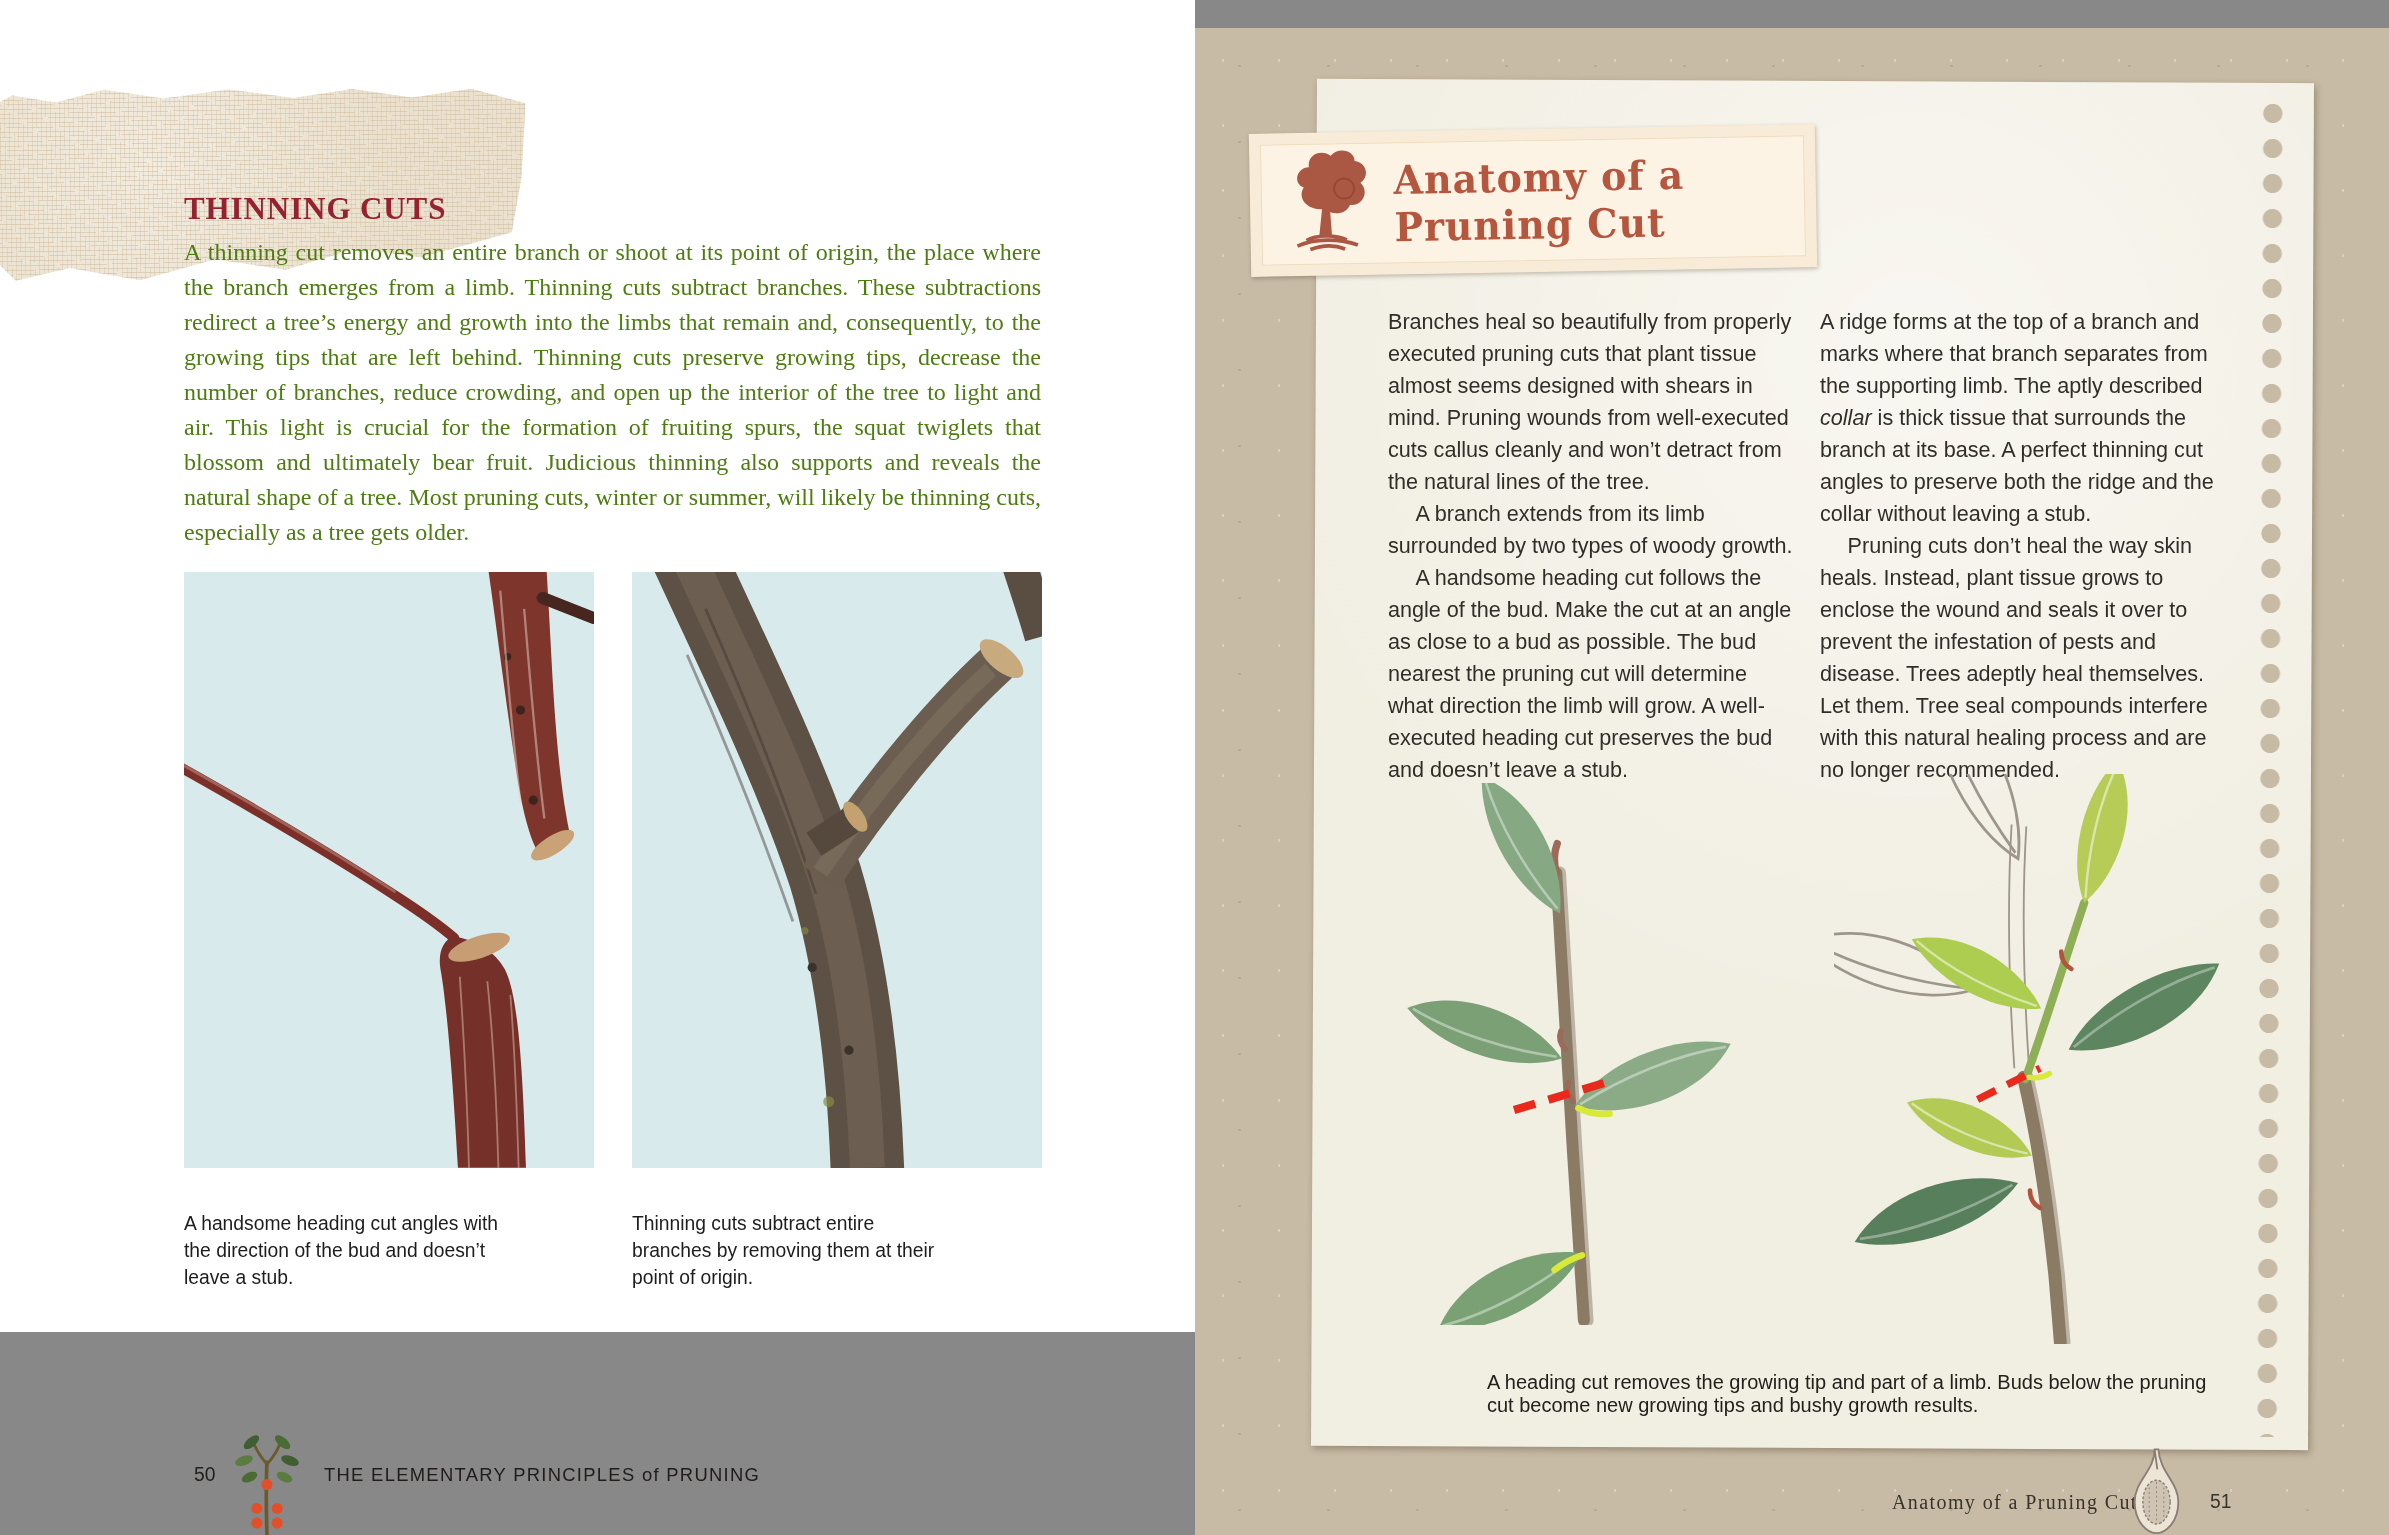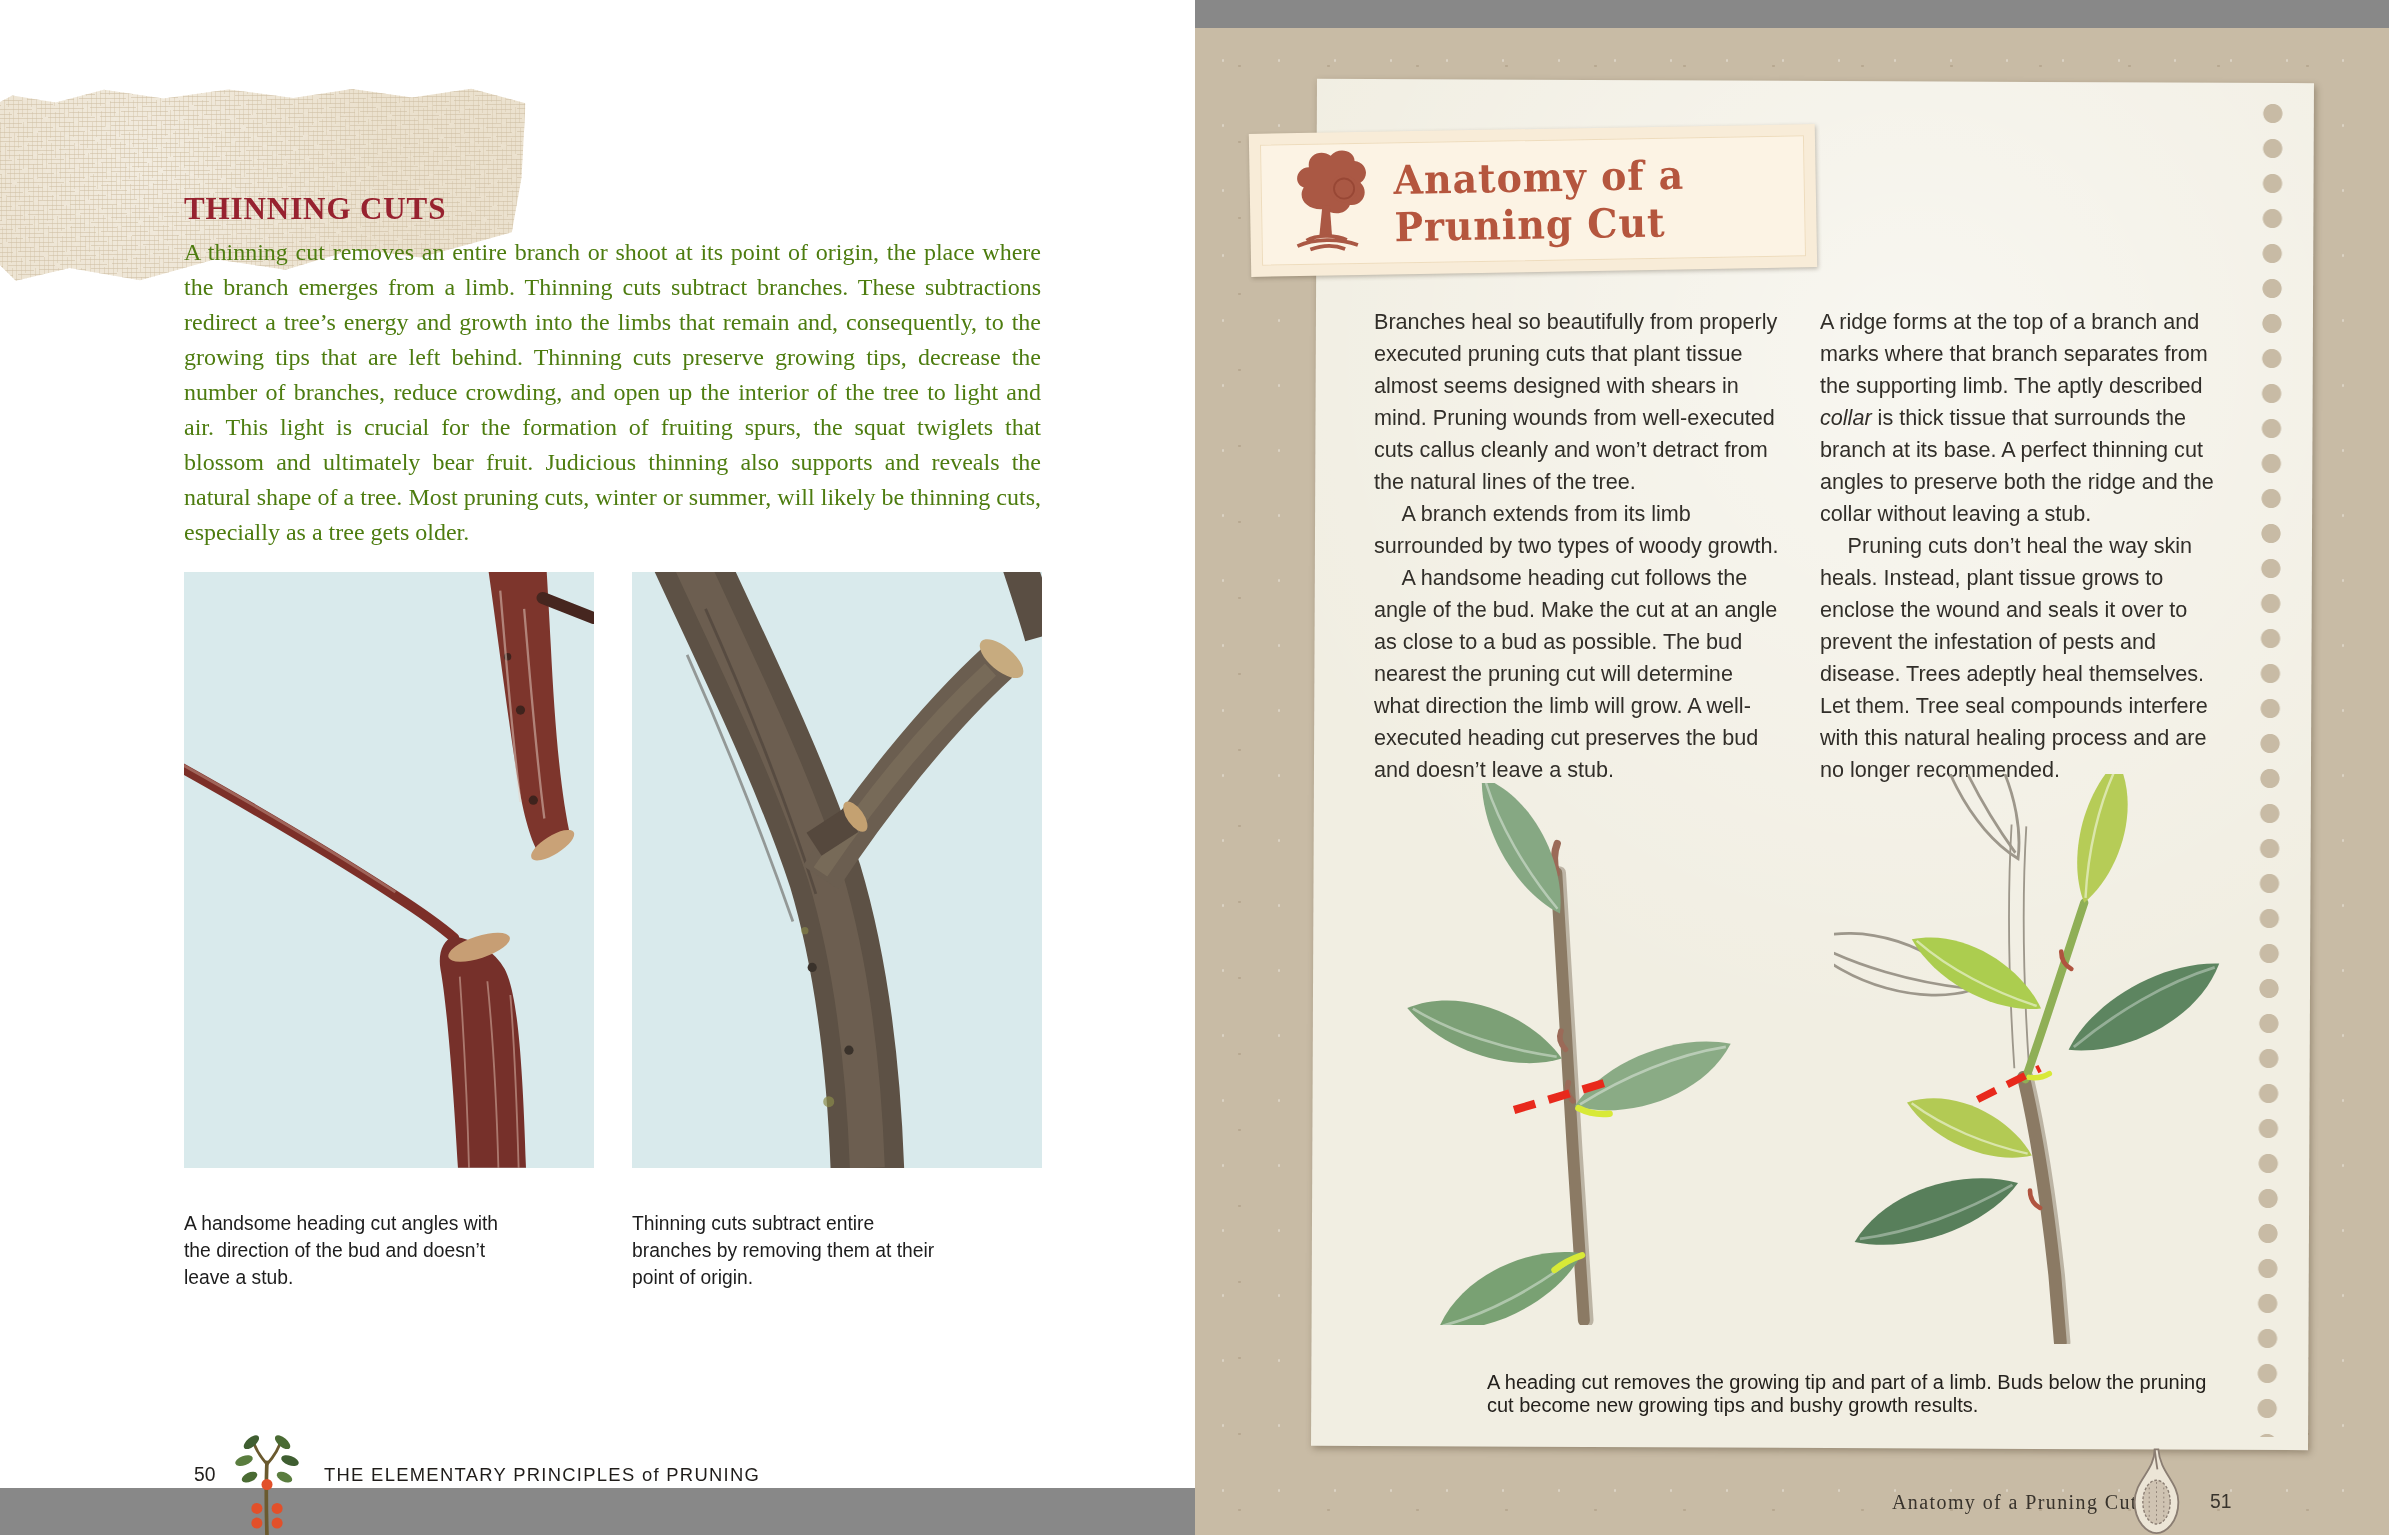--- a/index.html
+++ b/index.html
@@ -1,20 +1,20 @@
 <!DOCTYPE html>
 <html style="font-size:14.7px"><head>
 <meta charset="utf-8">
 <style>
   html,body{margin:0;padding:0;background:#888;}
   #spread{position:relative;width:2389px;height:1536px;overflow:hidden;
           font-family:"Liberation Serif",serif;}
 
   
-  #left-page{position:absolute;left:0;top:0;width:1195px;height:1488px;background:#ffffff;}
+  #left-page{position:absolute;left:0;top:0;width:1195px;height:1332px;background:#ffffff;}
 
   .fabric{position:absolute;left:-13px;top:85px;width:540px;height:195px;
     background-color:#ebe1ce;
     background-image:
       repeating-linear-gradient(0deg, rgba(205,189,162,.55) 0 0.9px, rgba(0,0,0,0) 0.9px 4.6px),
       repeating-linear-gradient(90deg, rgba(214,199,172,.5) 0 0.9px, rgba(0,0,0,0) 0.9px 4.6px),
       radial-gradient(circle at 30% 40%, rgba(255,255,255,.35), rgba(0,0,0,0) 60%);
     clip-path:polygon(0% 10%,5% 3%,13% 7%,22% 1%,33% 6%,45% 2%,57% 7%,68% 3%,79% 8%,90% 4%,100% 12%,
       99% 50%,97% 78%,90% 83%,80% 90%,68% 85%,55% 95%,42% 89%,28% 99%,15% 92%,5% 98%,0% 84%);
     transform:rotate(-1.1deg);}
@@ -59,21 +59,21 @@
   .banner{position:absolute;left:55px;top:101px;width:566px;height:143px;
     background:#f8ecd8;box-shadow:0.9px 1.8px 4.6px rgba(60,45,25,.3);
     transform:rotate(-1deg);padding:0;z-index:4;}
   .banner-inner{position:absolute;left:11px;top:11px;right:11px;bottom:11px;
     background:#fcf3e4;border:1.8px solid #eedcbd;display:flex;align-items:center;gap:24px;padding-left:20px;}
   .banner-title{font-family:"DejaVu Serif",serif;font-weight:bold;font-size:38px;color:#b5563e;
     letter-spacing:0.9px;transform:scaleY(1.05);}
 
   .col{position:absolute;top:278px;width:408px;
     font-family:"Liberation Sans",sans-serif;font-size:21.6px;line-height:32px;color:#312e29;}
-  #col-1{left:179px;} #col-2{left:625px;}
+  #col-1{left:193px;} #col-2{left:625px;}
   .col p{margin:0;}
   .col p.indent{text-indent:27.6px;}
   .ital{font-style:italic;}
 
   .illo{position:absolute;}
   #illo-a{left:170px;top:755px;}
   #illo-b{left:639px;top:746px;}
 
   .sheet-caption{position:absolute;left:292px;top:1323px;width:735px;
     font-family:"Liberation Sans",sans-serif;font-size:20px;line-height:23px;color:#24211d;}

